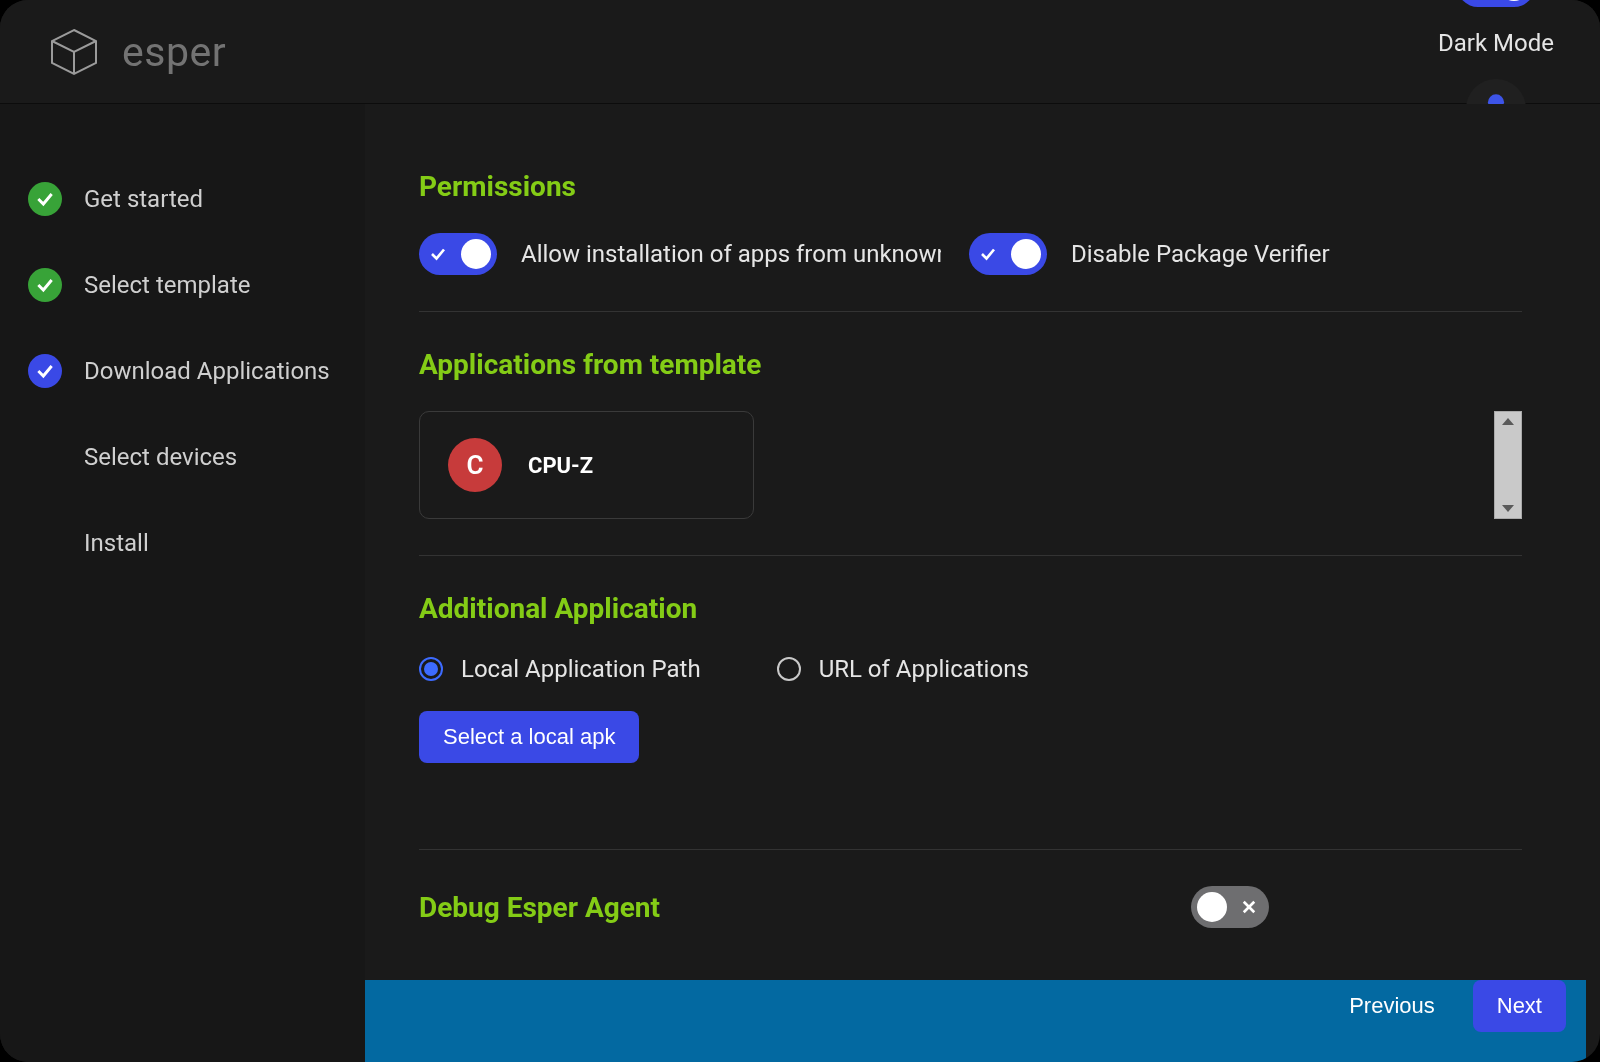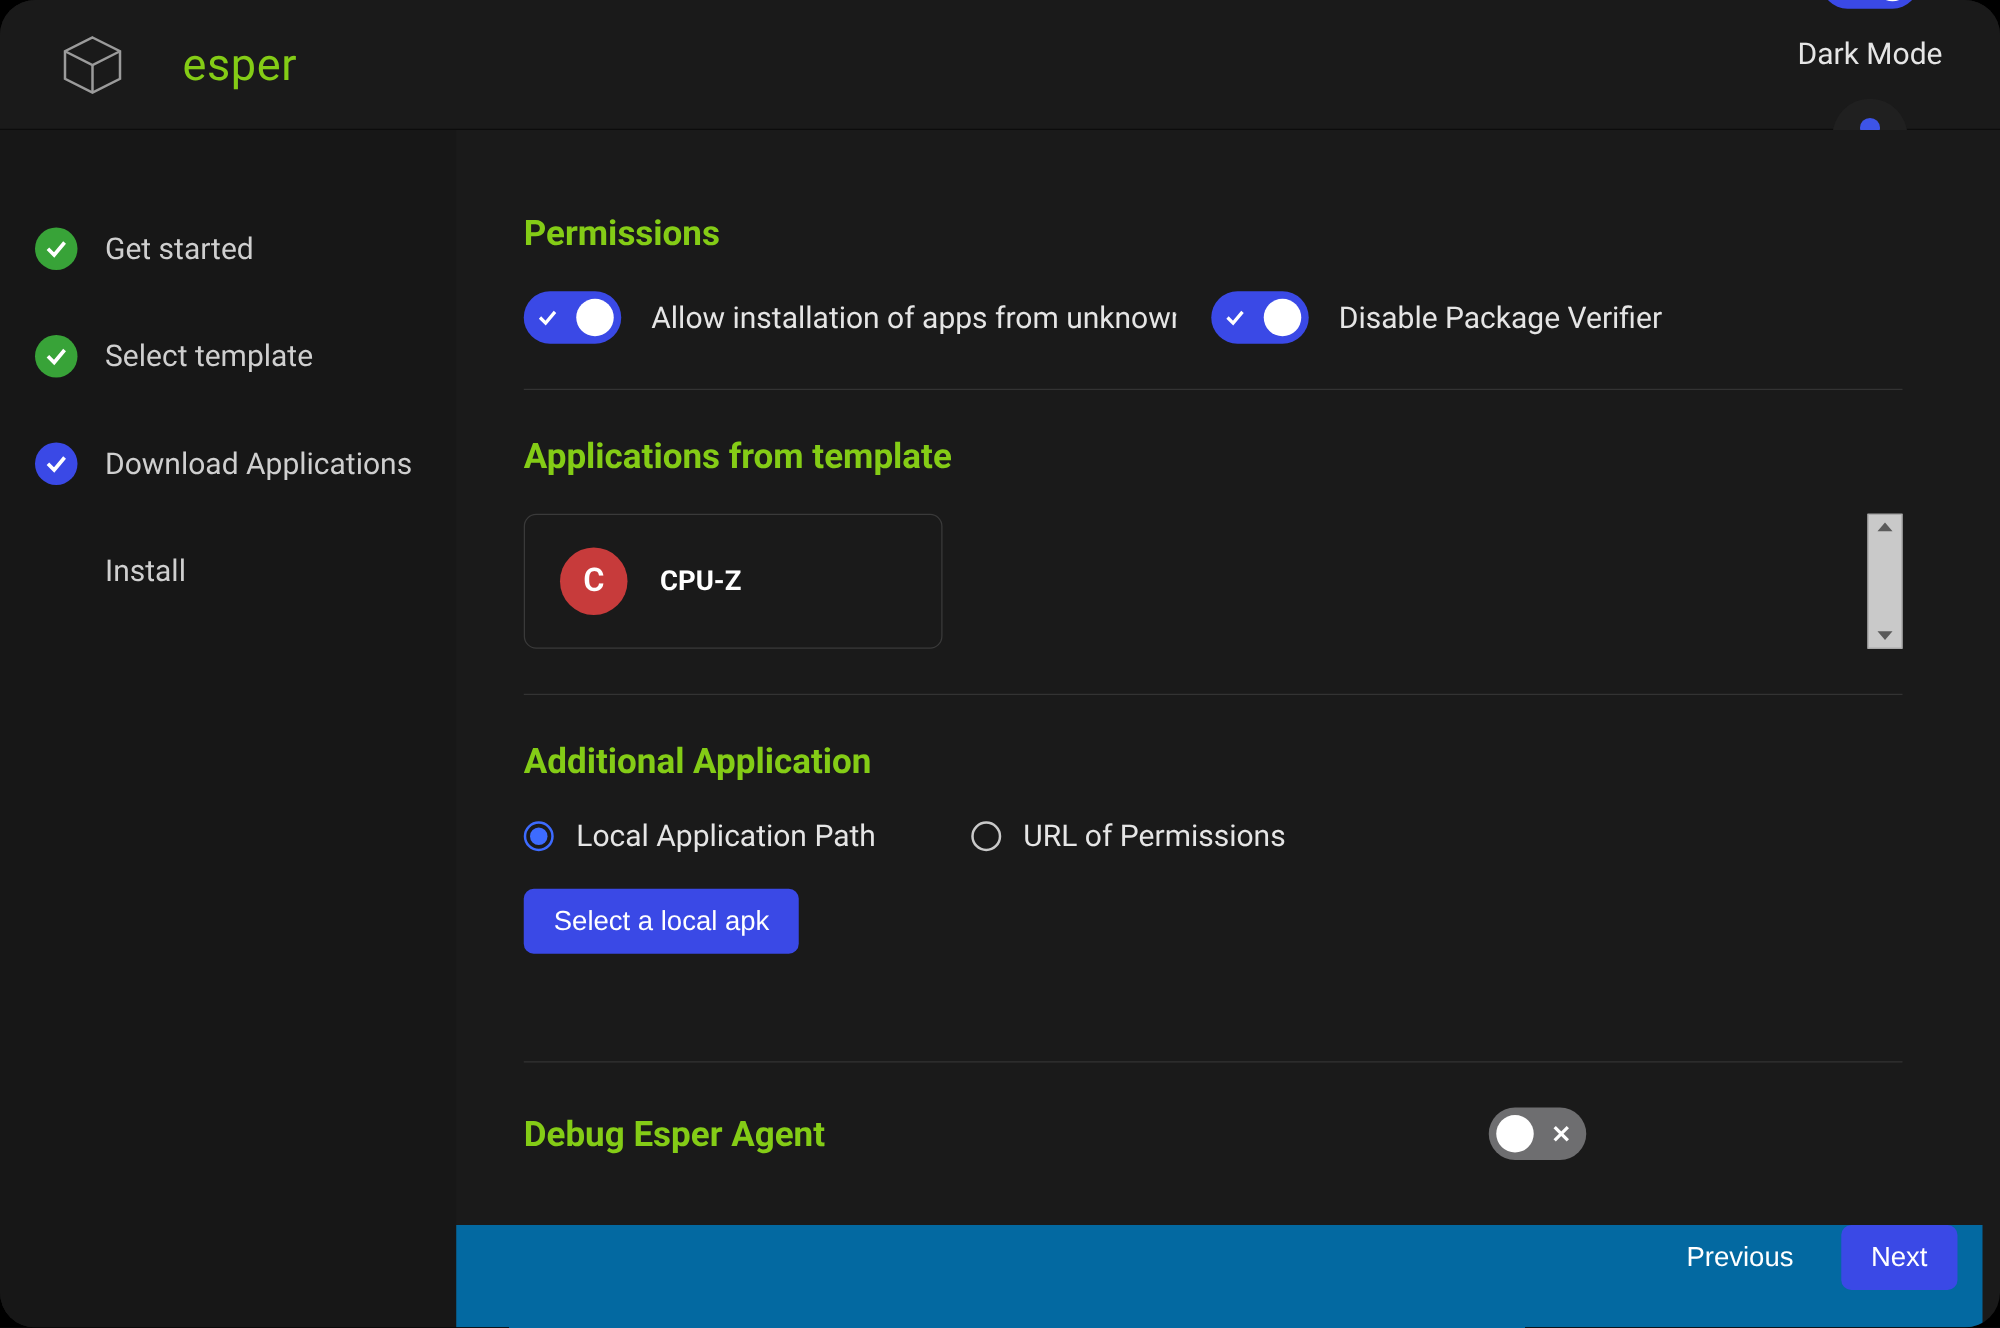--- a/index.html
+++ b/index.html
@@ -3,21 +3,21 @@
 <meta charset="utf-8">
 <style>
   * { box-sizing: border-box; margin: 0; padding: 0; }
   html, body { width: 1600px; height: 1062px; overflow: hidden; font-family: -apple-system, BlinkMacSystemFont, "Segoe UI", Roboto, Helvetica, Arial, sans-serif; background:#000; }
   .app { width:1600px; height:1062px; background:#1a1a1a; position:relative; border-radius:28px; overflow:hidden; }
   
   
   .header { height:104px; background:#1a1a1a; display:flex; align-items:center; padding:0 46px; border-bottom:1px solid #0c0c0c; }
   .logo { display:flex; align-items:center; gap:20px; }
   .logo-icon svg { display:block; }
-  .logo-text { font-size:36px; font-weight:400; color:#84cc16; letter-spacing:0.5px;margin-left:24px; }
+  .logo-text { font-size:41px; font-weight:400; color:#737373; letter-spacing:0.5px; }
   .header-right { margin-left:auto; display:flex; align-items:center; gap:22px;flex-direction:column; }
   .dark-mode-label { font-size:24px; color:#e5e5e5; }
   .avatar { width:60px; height:60px; border-radius:50%; background:#202020; display:flex; align-items:center; justify-content:center; }
   .avatar svg { width:42px; height:42px; }
 
   
   .sidebar { position:absolute; top:104px; left:0; width:365px; height:calc(100% - 104px); background:#171717; padding-top:64px; }
   .step { display:flex; align-items:center; gap:22px; padding:14px 28px; cursor:pointer; }
   .step + .step { margin-top:24px; }
   .step-indicator { width:34px; height:34px; border-radius:50%; display:flex; align-items:center; justify-content:center; flex-shrink:0; }
@@ -131,20 +131,24 @@
       </div>
       <span class="step-label">Select template</span>
     </div>
     <div class="step">
       <div class="step-indicator current">
         <svg viewBox="0 0 24 24" fill="none" stroke="#fff" stroke-width="3.5">
             <polyline points="4,12 10,18 20,6"></polyline>
           </svg>
       </div>
       <span class="step-label">Download Applications</span>
+    </div>
+    <div class="step">
+      <div class="step-indicator future"></div>
+      <span class="step-label">Select devices</span>
     </div>
     <div class="step">
       <div class="step-indicator future"></div>
       <span class="step-label">Install</span>
     </div>
   </div>
 
   <div class="main">
     <div class="main-inner">
 
@@ -194,21 +198,21 @@
 
       
       <h2 class="section">Additional Application</h2>
       <div class="radio-row">
         <div class="radio-item">
           <div class="radio selected"></div>
           <span class="radio-label">Local Application Path</span>
         </div>
         <div class="radio-item">
           <div class="radio"></div>
-          <span class="radio-label">URL of Permissions</span>
+          <span class="radio-label">URL of Applications</span>
         </div>
       </div>
       <button class="btn btn-primary">Select a local apk</button>
 
       <hr class="div" style="margin-top:86px;">
 
       
       <div class="debug-row">
         <h2 class="section">Debug Esper Agent</h2>
         <div class="toggle off">

